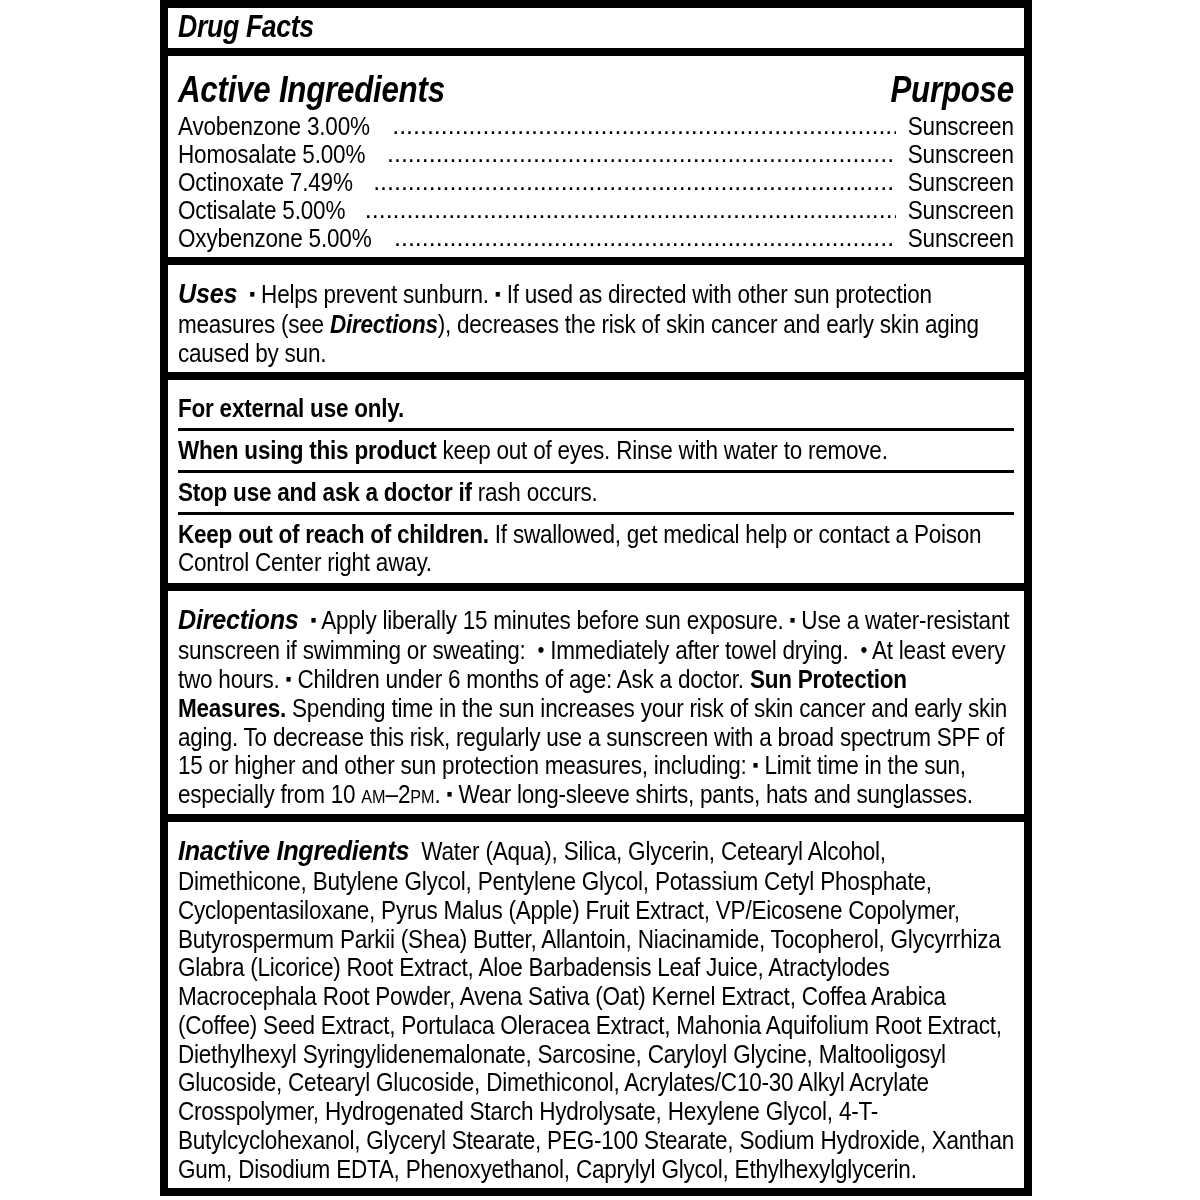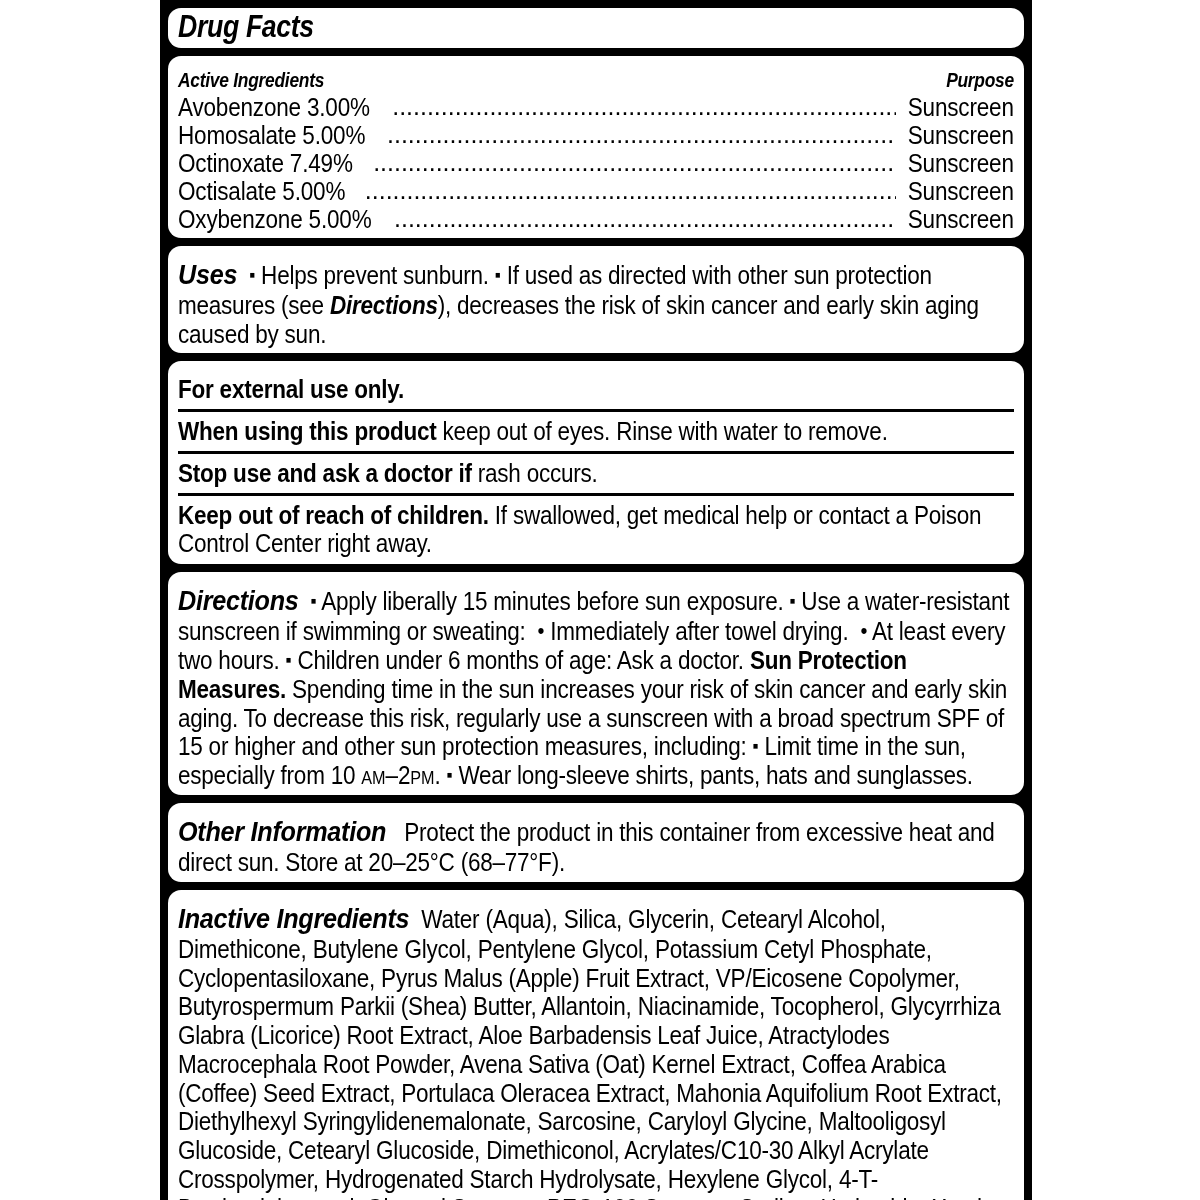--- a/index.html
+++ b/index.html
@@ -33,21 +33,20 @@
     background: #000000;
     padding: 8px 8px 0 8px;
   }
 
   
   .band {
     background: #ffffff;
     box-sizing: border-box;
     padding: 13px 10px 5px 10px;
     margin-bottom: 8px;
-    border-radius: 13px;
   }
   .band.tight { padding-top: 2px; padding-bottom: 3px; }
 
   
   .hdr-title {
     font-weight: bold;
     font-style: italic;
     font-size: 31px;
     line-height: 1.12;
     letter-spacing: -0.4px;
@@ -86,21 +85,21 @@
     letter-spacing: -0.3px;
   }
 
   
   .ai-head-row {
     display: flex;
     justify-content: space-between;
     align-items: baseline;
     font-weight: bold;
     font-style: italic;
-    font-size: 20px;
+    font-size: 36px;
     letter-spacing: -0.3px;
     margin-bottom: 1px;
   }
   .ai-head-row > span { transform: scaleX(0.87); white-space: nowrap; }
   .ai-head-row > span.l { transform-origin: left center; }
   .ai-head-row > span.r { transform-origin: right center; }
 
   .ai-row {
     display: flex;
     align-items: flex-end;
@@ -236,26 +235,20 @@
         <span class="sq">▪</span>
         <span>Children under 6 months of age: Ask a doctor.</span>
         <b>Sun Protection Measures.</b><span> Spending time in the sun increases your risk of skin cancer and early skin aging. To decrease this risk, regularly use a sunscreen with a broad spectrum SPF of 15 or higher and other sun protection measures, including:</span>
         <span class="sq">▪</span>
         <span>Limit time in the sun, especially from 10 </span><span class="sc">AM</span><span>–2</span><span class="sc">PM</span><span>.</span>
         <span class="sq">▪</span>
         <span>Wear long-sleeve shirts, pants, hats and sunglasses.</span>
       </div>
     </div>
 
-    <div class="band">
-      <div class="body-txt">
-        <span class="inline-head">Other Information</span>
-        &nbsp;&nbsp;<span>Protect the product in this container from excessive heat and direct sun. Store at 20–25°C (68–77°F).</span>
-      </div>
-    </div>
 
     <div class="band">
       <div class="body-txt">
         <span class="inline-head">Inactive Ingredients</span>
         &nbsp;<span>Water (Aqua), Silica, Glycerin, Cetearyl Alcohol, Dimethicone, Butylene Glycol, Pentylene Glycol, Potassium Cetyl Phosphate, Cyclopentasiloxane, Pyrus Malus (Apple) Fruit Extract, VP/Eicosene Copolymer, Butyrospermum Parkii (Shea) Butter, Allantoin, Niacinamide, Tocopherol, Glycyrrhiza Glabra (Licorice) Root Extract, Aloe Barbadensis Leaf Juice, Atractylodes Macrocephala Root Powder, Avena Sativa (Oat) Kernel Extract, Coffea Arabica (Coffee) Seed Extract, Portulaca Oleracea Extract, Mahonia Aquifolium Root Extract, Diethylhexyl Syringylidenemalonate, Sarcosine, Caryloyl Glycine, Maltooligosyl Glucoside, Cetearyl Glucoside, Dimethiconol, Acrylates/C10-30 Alkyl Acrylate Crosspolymer, Hydrogenated Starch Hydrolysate, Hexylene Glycol, 4-T-Butylcyclohexanol, Glyceryl Stearate, PEG-100 Stearate, Sodium Hydroxide, Xanthan Gum, Disodium EDTA, Phenoxyethanol, Caprylyl Glycol, Ethylhexylglycerin.</span>
         &nbsp;&nbsp;&nbsp;
       </div>
     </div>
 
   </div>

